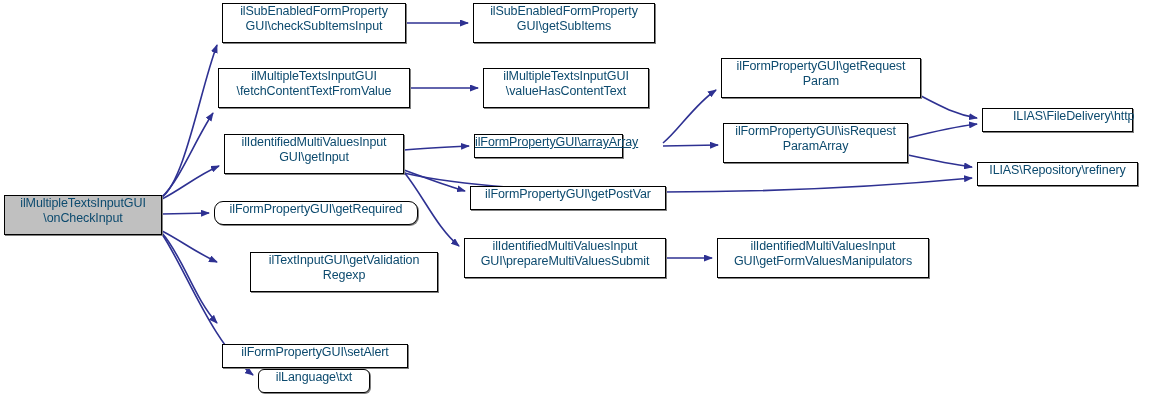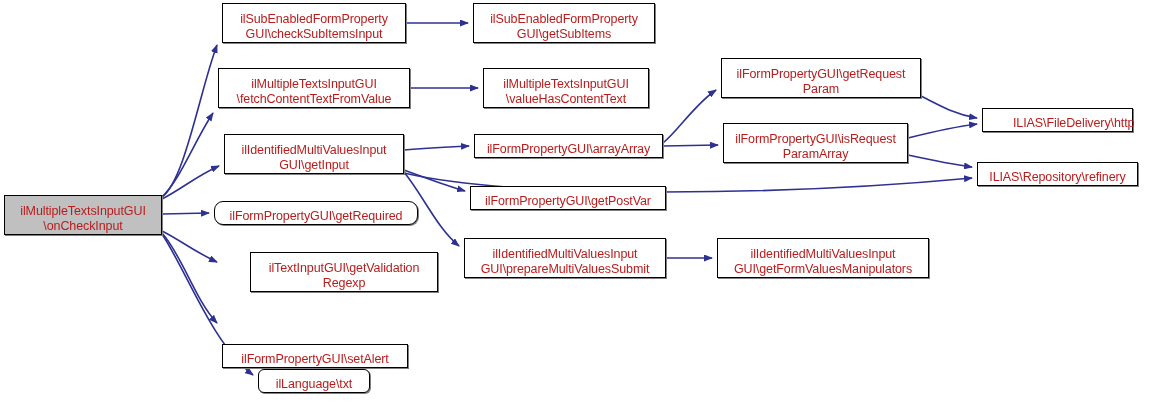--- a/index.html
+++ b/index.html
@@ -15,26 +15,26 @@
     position:absolute;
     left:0; top:0;
     width:1151px; height:402px;
     pointer-events:none;
   }
   .node{
     position:absolute;
     box-sizing:border-box;
     border:1px solid #000000;
     background:#ffffff;
-    color:#b91c1c;
+    color:#0c4a6e;
     font-size:12.5px;
     line-height:15px;
     text-align:center;
     display:flex;
-    align-items:flex-end;
+    align-items:flex-start;
     justify-content:center;
     white-space:pre;
     letter-spacing:-0.1px;
     box-shadow:1px 1px 0 0 #808080;
   }
   .node.root{
     background:#c0c0c0;
   }
   .node .label{
     display:block;
@@ -85,21 +85,21 @@
 GUI\getInput</span></div>
       <div class="node" style="left: 214px; top: 201px; width: 204px; height: 24px; border-radius: 9px;"><span class="label">ilFormPropertyGUI\getRequired</span></div>
       <div class="node" style="left: 222px; top: 252px; width: 188px; height: 40px; margin-left: 28px;"><span class="label">ilTextInputGUI\getValidation
 Regexp</span></div>
       <div class="node" style="left: 222px; top: 318px; width: 186px; height: 24px; margin-top: 26px;"><span class="label">ilFormPropertyGUI\setAlert</span></div>
       <div class="node" style="left: 258px; top: 369px; width: 112px; height: 24px; border-radius: 6px;"><span class="label">ilLanguage\txt</span></div>
       <div class="node" style="left: 473px; top: 3px; width: 182px; height: 40px;"><span class="label">ilSubEnabledFormProperty
 GUI\getSubItems</span></div>
       <div class="node" style="left: 483px; top: 68px; width: 166px; height: 40px;"><span class="label">ilMultipleTextsInputGUI
 \valueHasContentText</span></div>
-      <div class="node" style="left: 474px; top: 134px; width: 189px; height: 24px;"><span class="label">ilFormPropertyGUI\arrayArray</span></div>
+      <div class="node" style="left: 474px; top: 134px; width: 149px; height: 24px; text-decoration: underline;"><span class="label">ilFormPropertyGUI\arrayArray</span></div>
       <div class="node" style="left: 470px; top: 186px; width: 196px; height: 24px;"><span class="label">ilFormPropertyGUI\getPostVar</span></div>
       <div class="node" style="left: 464px; top: 238px; width: 202px; height: 40px;"><span class="label">ilIdentifiedMultiValuesInput
 GUI\prepareMultiValuesSubmit</span></div>
       <div class="node" style="left: 721px; top: 58px; width: 200px; height: 40px;"><span class="label">ilFormPropertyGUI\getRequest
 Param</span></div>
       <div class="node" style="left: 723px; top: 123px; width: 185px; height: 40px;"><span class="label">ilFormPropertyGUI\isRequest
 ParamArray</span></div>
       <div class="node" style="left: 717px; top: 238px; width: 212px; height: 40px;"><span class="label">ilIdentifiedMultiValuesInput
 GUI\getFormValuesManipulators</span></div>
       <div class="node" style="left: 982px; top: 108px; width: 151px; height: 24px; padding-left: 30px;"><span class="label">ILIAS\FileDelivery\http</span></div>

